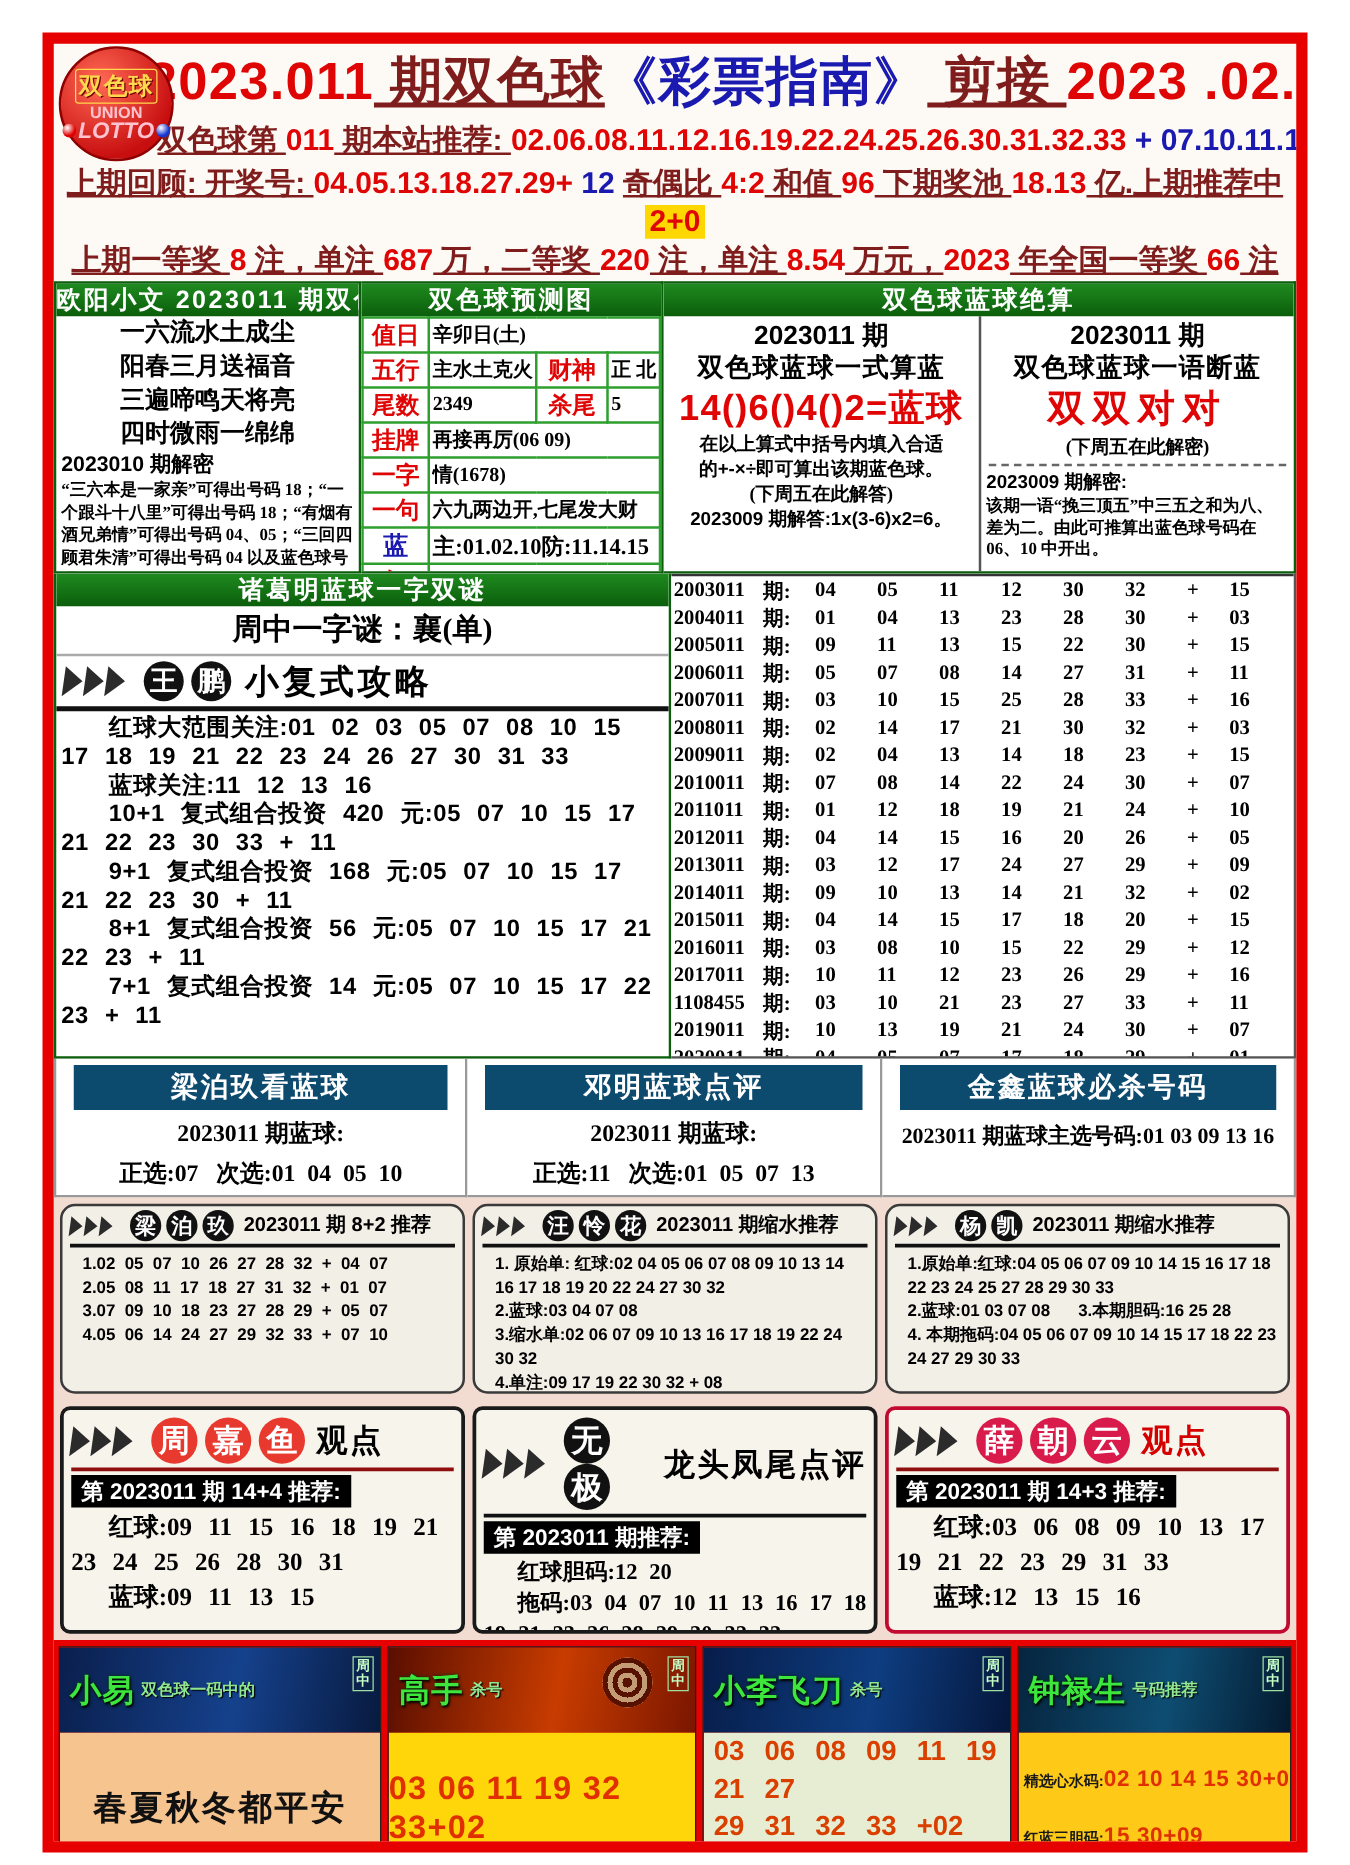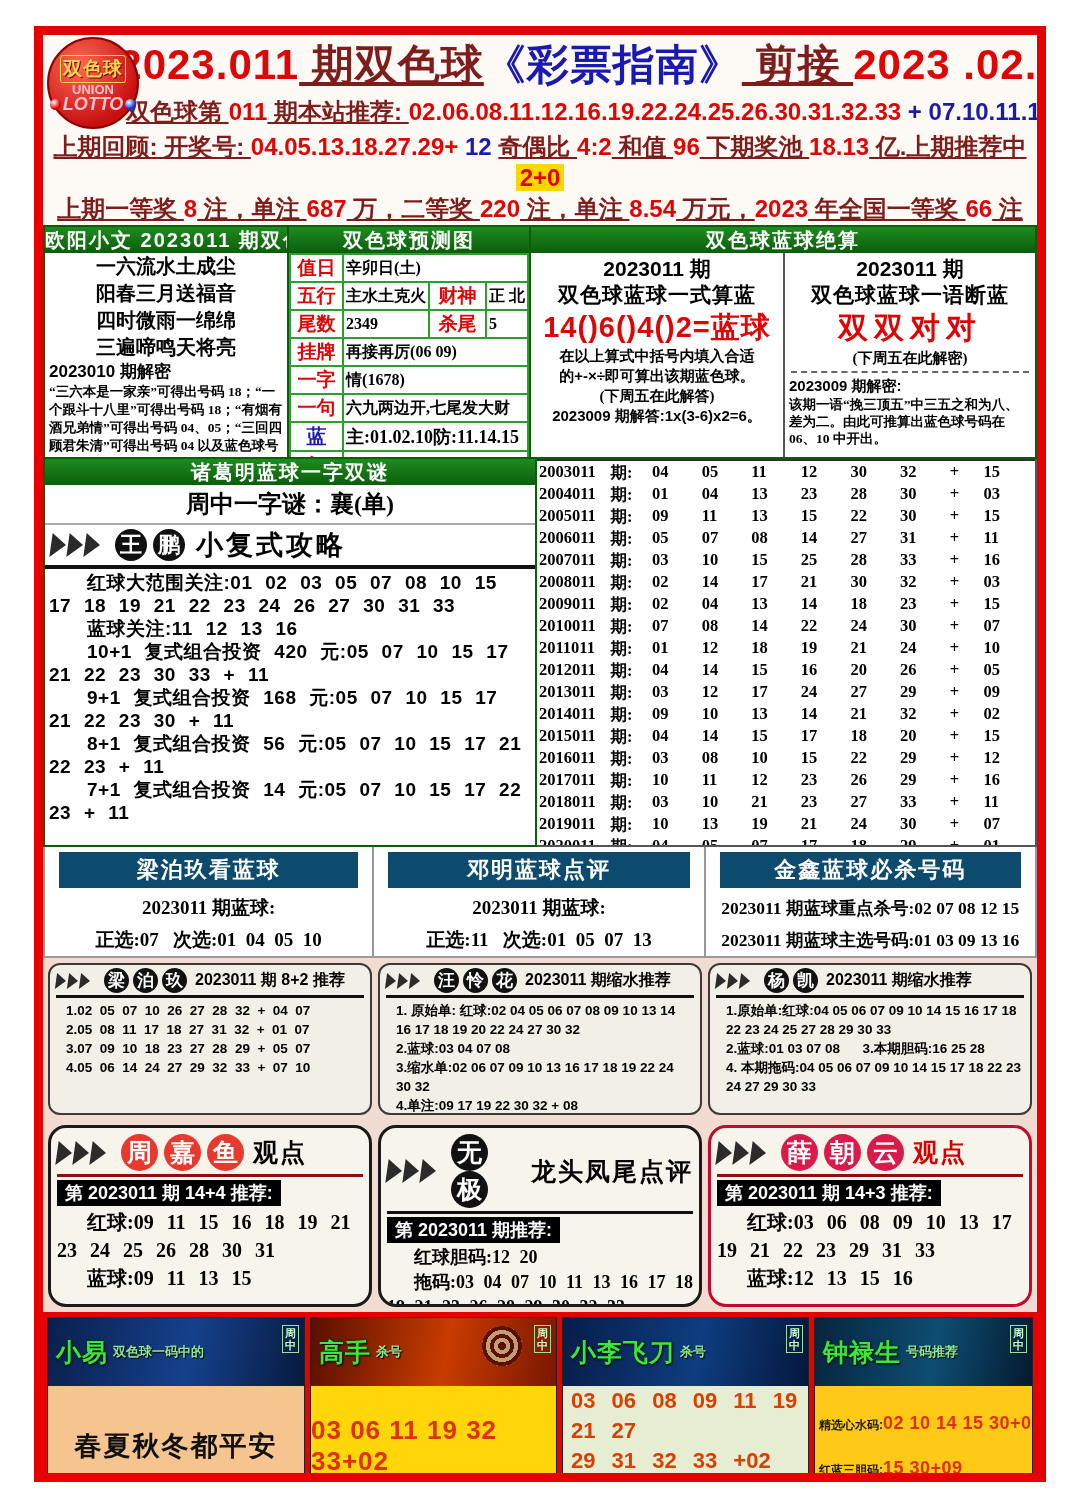--- a/index.html
+++ b/index.html
@@ -100,21 +100,21 @@
   .row4 { height:162px; }
   .row5 { height:192px; }
   .rbox { border:2px solid #3a3a3a; border-radius:12px; background:#f2efe7; padding:3px 6px; overflow:hidden; }
   .rbox-head { display:flex; align-items:center; border-bottom:3px solid #111; padding-bottom:2px; }
   .rbox-head .chev i { border-top-width:8px; border-bottom-width:8px; border-left-width:10px; }
   .rbox-head .cball { width:25px; height:25px; font-size:17px; margin:0 2px; }
   .rbox-title { font-size:16px; font-weight:900; margin-left:6px; white-space:nowrap; }
   .rbox-lines { padding:3px 2px 0 10px; }
   .rbox-line { font-size:13.5px; font-weight:bold; line-height:19px; white-space:pre-wrap; }
 
-  .vbox { border:3px solid #1a1a1a; border-radius:18px; background:#f7f4ec; padding:4px 6px; overflow:hidden; }
+  .vbox { border:3px solid #1a1a1a; border-radius:8px; background:#f7f4ec; padding:4px 6px; overflow:hidden; }
   .vbox.pinkb { border-color:#c20a2e; }
   .vbox-head { display:flex; align-items:center; padding:2px 0 3px; border-bottom:3px solid #8f0f0f; }
   .vbox-head .cball { width:37px; height:37px; font-size:25px; }
   .vbox-head .cball.redc { background:#e8392f; }
   .vbox-head .cball.pinkc { background:#d81b4a; }
   .vbox-suffix { font-size:25px; font-weight:900; margin-left:6px; letter-spacing:2px; white-space:nowrap; }
   .vbox-suffix.redt { color:#d40000; }
   .vbox-bar { display:inline-block; background:#000; color:#fff; font-size:18px; font-weight:bold; padding:1px 8px; margin:3px 0 2px; }
   .vbox-line { font-family:"Liberation Serif","DejaVu Serif",serif; font-weight:bold; font-size:20px; line-height:28px; text-indent:1.5em; word-spacing:8px; }
   .vbox-line.small { font-size:18px; line-height:25px; word-spacing:5px; }
@@ -174,22 +174,22 @@
     <div><span><span class="k">二等奖 </span><span class="r">1590</span><span class="k"> 注.重庆本期一等奖 </span><span class="r">0</span><span class="k"> 注.二等奖 </span><span class="r">6</span><span class="k"> 注,重庆双色球共中一等奖 </span><span class="r">5</span><span class="k"> 注.二等奖 </span><span class="r">30</span><span class="k"> 注</span></span></div>
   </div>
 
   <div class="row1">
 
     <div class="col-box">
       <div class="ghead">欧阳小文 2023011 期双色球诗歌</div>
       <div>
           <div class="poem-line">一六流水土成尘</div>
           <div class="poem-line">阳春三月送福音</div>
+          <div class="poem-line">三遍啼鸣天将亮</div>
           <div class="poem-line">四时微雨一绵绵</div>
-          <div class="poem-line">三遍啼鸣天将亮</div>
         </div>
       <div class="decode-title">2023010 期解密</div>
       <div class="decode-text">“三六本是一家亲”可得出号码 18；“一个跟斗十八里”可得出号码 18；“有烟有酒兄弟情”可得出号码 04、05；“三回四顾君朱清”可得出号码 04 以及蓝色球号码 12。</div>
     </div>
 
     <div class="col-box">
       <div class="ghead">双色球预测图</div>
       <table class="predict">
         <tbody>
             <tr>
@@ -458,21 +458,21 @@
           <span class="hist-n">10</span>
           <span class="hist-n">11</span>
           <span class="hist-n">12</span>
           <span class="hist-n">23</span>
           <span class="hist-n">26</span>
           <span class="hist-n">29</span>
           <span class="hist-plus">+</span>
           <span class="hist-n">16</span>
         </div>
           <div class="hist-row">
-          <span class="hist-issue">2018011</span>
+          <span class="hist-issue">1108455</span>
           <span class="hist-qi">期:</span>
           <span class="hist-n">03</span>
           <span class="hist-n">10</span>
           <span class="hist-n">21</span>
           <span class="hist-n">23</span>
           <span class="hist-n">27</span>
           <span class="hist-n">33</span>
           <span class="hist-plus">+</span>
           <span class="hist-n">11</span>
         </div>
@@ -510,21 +510,20 @@
       <div class="exp-line">2023011 期蓝球:</div>
       <div class="exp-line">正选:07   次选:01  04  05  10</div>
     </div>
     <div class="exp-box">
       <div class="exp-head">邓明蓝球点评</div>
       <div class="exp-line">2023011 期蓝球:</div>
       <div class="exp-line">正选:11   次选:01  05  07  13</div>
     </div>
     <div class="exp-box">
       <div class="exp-head">金鑫蓝球必杀号码</div>
-      <div class="exp-line small">2023011 期蓝球重点杀号:02 07 08 12 15</div>
       <div class="exp-line small">2023011 期蓝球主选号码:01 03 09 13 16</div>
     </div>
   </div>
 
   <div class="band row4">
     <div class="rbox">
       <div class="rbox-head">
         <span class="chev">
             <i></i>
             <i></i>

